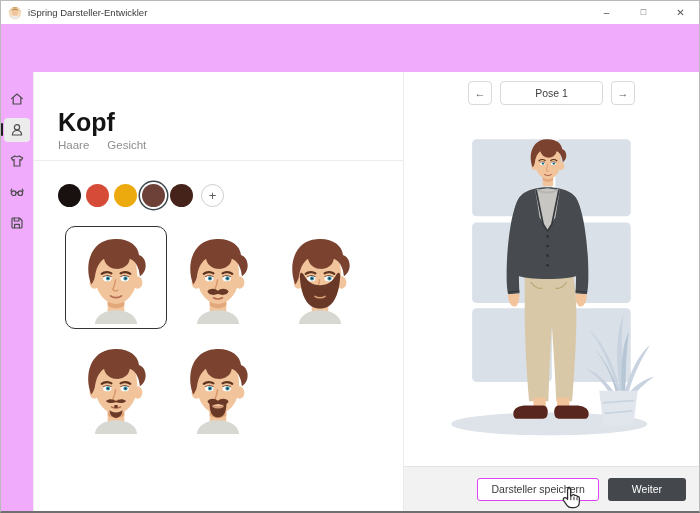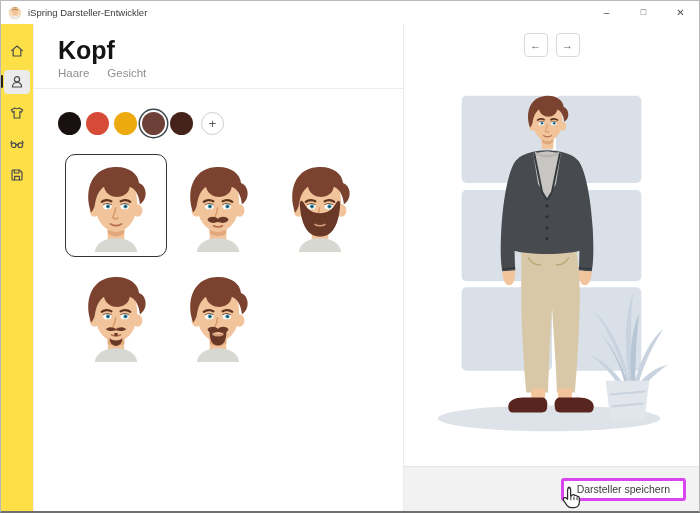--- a/index.html
+++ b/index.html
@@ -1,40 +1,40 @@
 <!DOCTYPE html>
 <html><head>
 <meta charset="utf-8">
 <style>
   html,body{margin:0;padding:0;background:#e9e9e9;}
-  .window{width:700px;height:513px;box-sizing:border-box;background:#fde047;
+  .window{width:700px;height:513px;box-sizing:border-box;background:#f0abfc;
     border:1px solid #b9b9b9;border-bottom:2px solid #6f6f6f;
     font-family:"Liberation Sans",sans-serif;display:flex;flex-direction:column;
-    position:relative;overflow:hidden;-webkit-font-smoothing:antialiased;}
+    position:relative;overflow:hidden;gap:48px;-webkit-font-smoothing:antialiased;}
   
   .titlebar{height:23px;flex:0 0 23px;display:flex;align-items:center;background:#fff;}
   .app-icon{width:14px;height:14px;margin:0 6px 0 7px;flex:0 0 auto;}
   .title{font-size:9.5px;color:#3a3a3a;flex:1;white-space:nowrap;}
   .win-btn{width:37px;height:23px;border:none;background:transparent;display:flex;
     align-items:center;justify-content:center;font-size:10px;color:#545454;padding:0;}
   .win-btn span{line-height:1;}
   .glyph-max{font-size:9px;}
   
   .app-body{flex:1;display:flex;min-height:0;}
   .sidebar{width:32px;flex:0 0 32px;border-right:1px solid #ededed;padding-top:15px;
     display:flex;flex-direction:column;align-items:center;gap:7px;}
   .side-item{width:26px;height:24px;border-radius:4px;display:flex;align-items:center;
     justify-content:center;position:relative;}
   .side-item.selected{background:#ececec;}
   .side-item.selected::before{content:"";position:absolute;left:-3px;top:5px;width:2px;
     height:13px;background:#1f1f1f;border-radius:1px;}
   .side-item svg{width:16px;height:16px;}
   
   .main{flex:1;min-width:0;background:#fff;}
-  .page-title{font-size:25px;font-weight:700;color:#141414;margin:12px 0 0 24px;}
+  .page-title{font-size:25px;font-weight:700;color:#141414;margin:36px 0 0 24px;}
   .tabs{display:flex;gap:18px;margin-top:2px;padding-left:24px;border-bottom:1px solid #ececec;}
   .tab{font-size:11.5px;color:#8f8f8f;padding-bottom:9px;position:relative;cursor:default;}
   .tab.active{color:#1e1e1e;font-weight:700;}
   .tab.active::after{content:"";position:absolute;bottom:-2px;left:50%;transform:translateX(-50%);
     width:21px;height:3px;border-radius:2px;background:#2d2d2d;}
   .swatches{display:flex;align-items:center;gap:5px;margin:23px 0 0 24px;}
   .swatch{width:23px;height:23px;border-radius:50%;}
   .swatch.selected{box-shadow:0 0 0 2px #fff,0 0 0 3.5px #3d464b;}
   .swatch-add{width:21px;height:21px;border-radius:50%;border:1px solid #cdcdcd;color:#5a5a5a;
     display:flex;align-items:center;justify-content:center;font-size:13px;margin-left:3px;background:#fff;}
@@ -48,21 +48,21 @@
     flex-direction:column;background:#fff;}
   .pose-bar{display:flex;justify-content:center;gap:8px;margin-top:9px;}
   .nav-btn{width:24px;height:24px;border:1px solid #d9d9d9;border-radius:4px;background:#fff;
     color:#5c5c5c;font-size:11px;display:flex;align-items:center;justify-content:center;padding:0;}
   .pose-btn{width:103px;height:24px;border:1px solid #d9d9d9;border-radius:4px;background:#fff;
     font-size:10.5px;color:#3e3e3e;}
   .stage{flex:1;overflow:hidden;}
   .stage svg{display:block;width:294px;height:100%;}
   .panel-footer{height:45px;flex:0 0 45px;background:#f2f2f2;border-top:1px solid #e3e3e3;
     display:flex;align-items:center;justify-content:flex-end;gap:9px;padding:0 13px;box-sizing:border-box;}
-  .btn-secondary{height:23px;padding:0 13px;background:#fff;border:3px solid #d946ef;
+  .btn-secondary{height:23px;padding:0 13px;background:#fff;border:1px solid #d946ef;
     border-radius:3px;font-size:10.5px;color:#3a3a3a;}
   .btn-primary{height:23px;padding:0 24px;background:#44474b;border:none;border-radius:3px;
     font-size:10.5px;color:#fff;}
   .cursor{position:absolute;left:559px;top:485px;width:23px;height:26px;pointer-events:none;z-index:20;}
 </style>
 </head>
 <body>
 
 <div class="window">
 
@@ -257,20 +257,21 @@
             </svg>
           </div>
         </div>
     </main>
 
     <aside class="preview">
       <div class="pose-bar">
         <button class="nav-btn">
             <span>←</span>
           </button>
+        <button class="pose-btn">Pose 1</button>
         <button class="nav-btn">
             <span>→</span>
           </button>
       </div>
 
       <div class="stage">
         <svg viewBox="0 0 294 412" preserveAspectRatio="xMidYMin meet">
 
           <g fill="#d9e0e8">
             <rect x="57" y="39" width="91" height="88" rx="5"></rect>
@@ -342,20 +343,21 @@
                 <path d="M36,48.8 C38.5,46.8 43,46.8 45,48.8 M55,48.8 C57,46.8 61.5,46.8 64,48.8" stroke="#7a4a33" stroke-width="1.2" fill="none"></path>
                 <path d="M49.5,52 C49,57 47.5,60 46.5,62.5 C48,64.5 50.5,64.5 52,63" stroke="#d89868" stroke-width="1.6" fill="none" stroke-linecap="round"></path>
                 <path d="M44,69.5 C47,72 53,72 56,69.5" stroke="#b36a4e" stroke-width="1.8" fill="none" stroke-linecap="round"></path>
               </g>
           </g>
         </svg>
       </div>
 
       <div class="panel-footer">
         <button class="btn-secondary">Darsteller speichern</button>
+        <button class="btn-primary" style="background: rgb(68, 71, 75);">Weiter</button>
       </div>
     </aside>
   </div>
 
   <div class="cursor">
     <svg viewBox="0 0 24 26">
       <path d="M8.6,1.5 c1.5,0 2.5,1 2.5,2.6 v6.5 l1.1,-0.2 c0.2,-0.9 1.1,-1.5 2.1,-1.3 0.6,0.1 1,0.4 1.3,0.9 0.9,-0.5 2.1,-0.1 2.5,0.9 1.1,-0.2 2.1,0.5 2.1,1.8 l0,4.3 c0,3.2 -2.3,5.6 -5.7,5.6 h-2.6 c-1.9,0 -3.5,-0.9 -4.6,-2.4 l-3.6,-5.1 c-0.6,-0.9 -0.4,-2.1 0.6,-2.7 0.9,-0.5 2,-0.3 2.7,0.5 l0.9,1 V4.1 c0,-1.6 1,-2.6 2.5,-2.6 z" fill="#fff" stroke="#2a2a2a" stroke-width="1.3" stroke-linejoin="round"></path>
       <path d="M11.3,11.2 v3.6 M14.6,11.2 v3.6 M17.8,11.6 v3.2" stroke="#2a2a2a" stroke-width="1" fill="none"></path>
     </svg>
   </div>

